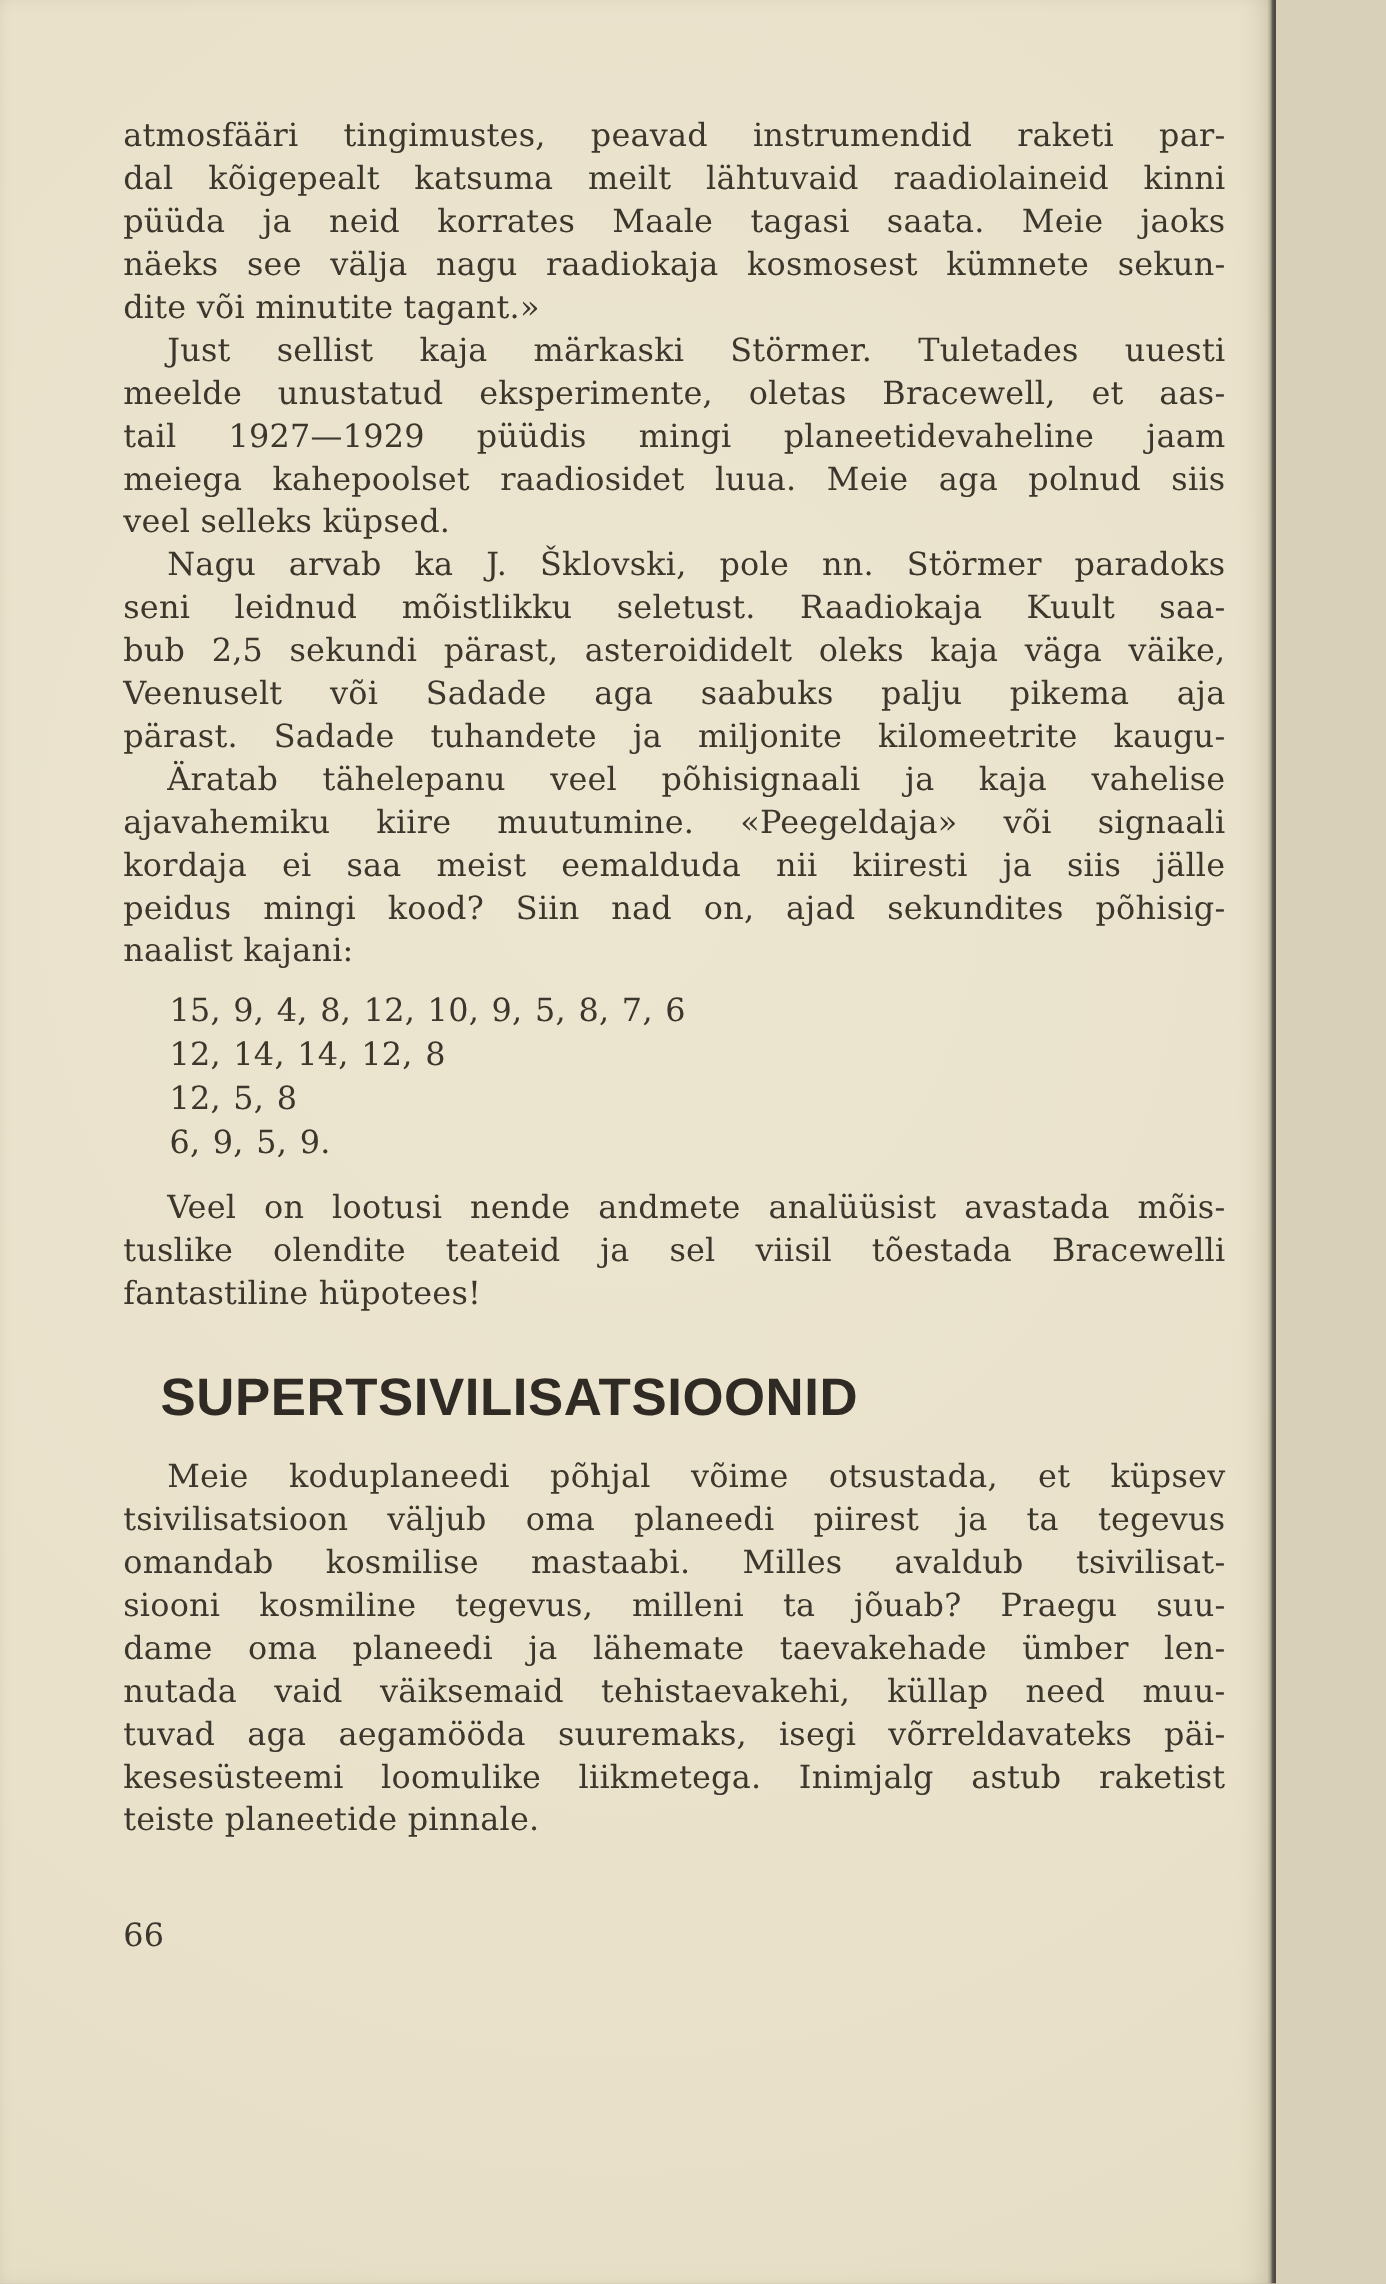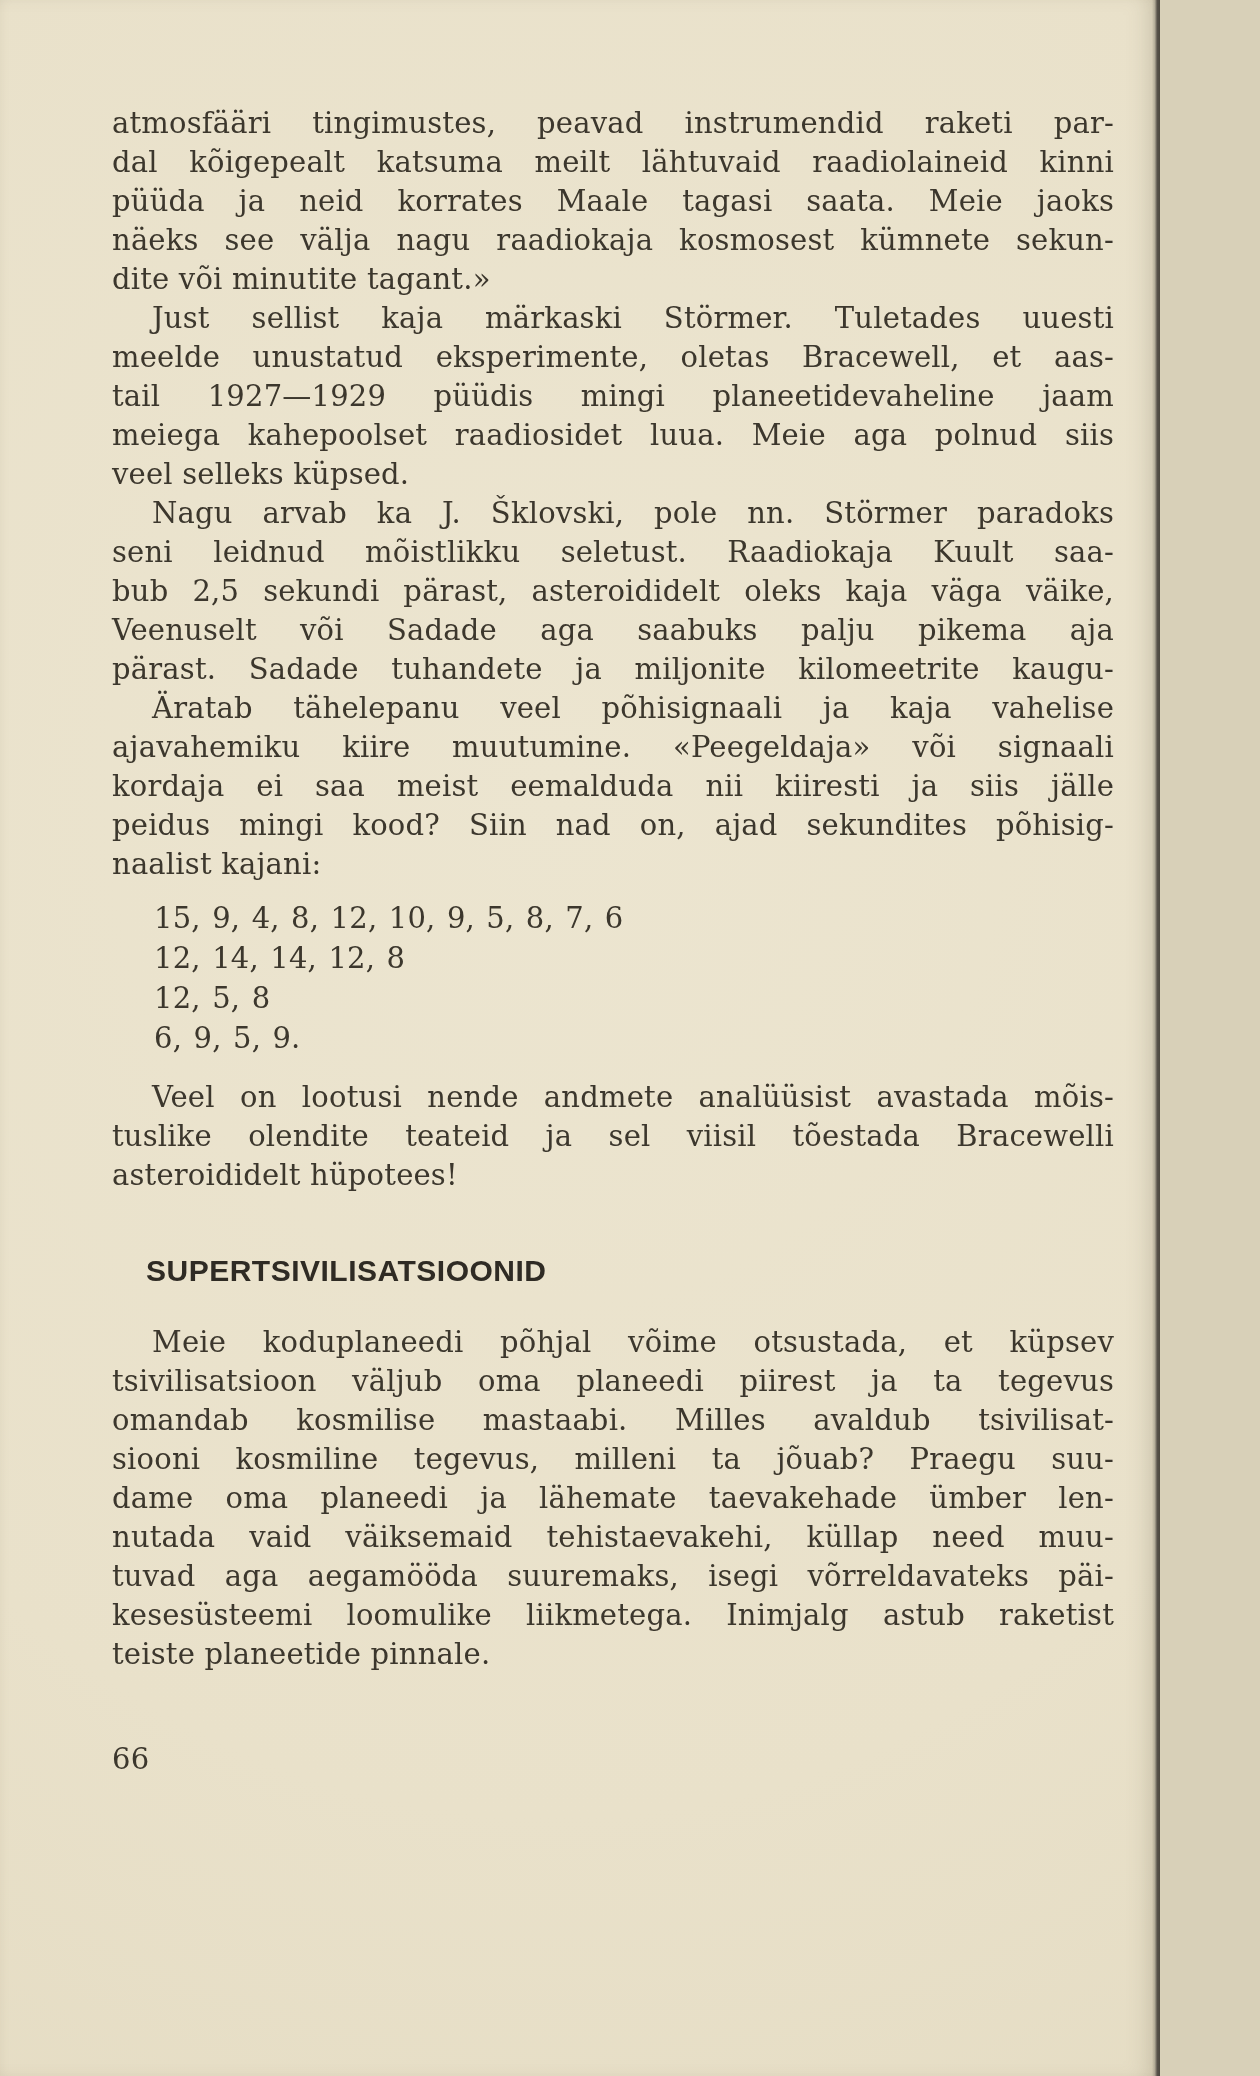--- a/index.html
+++ b/index.html
@@ -45,21 +45,21 @@
   .numbers .line {
     text-align: right;
     text-align-last: left;
     padding-left: 42px;
     word-spacing: 2px;
   }
   .heading {
     margin: 54px 0 30px 34px;
     font-family: "Liberation Sans", sans-serif;
     font-weight: 700;
-    font-size: 30px;
+    font-size: 48px;
     line-height: 44px;
     letter-spacing: 0.5px;
     color: #2f2b24;
   }
   .page-number {
     margin-top: 66px;
     font-size: 29px;
     text-align: left;
     text-align-last: left;
   }
@@ -100,21 +100,21 @@
       </div>
       <div class="para numbers">
         <div class="line">15, 9, 4, 8, 12, 10, 9, 5, 8, 7, 6</div>
         <div class="line">12, 14, 14, 12, 8</div>
         <div class="line">12, 5, 8</div>
         <div class="line last">6, 9, 5, 9.</div>
       </div>
       <div class="para">
         <div class="line indent">Veel on lootusi nende andmete analüüsist avastada mõis-</div>
         <div class="line">tuslike olendite teateid ja sel viisil tõestada Bracewelli</div>
-        <div class="line last">asteroididelt hüpotees!</div>
+        <div class="line last">fantastiline hüpotees!</div>
       </div>
       <h2 class="heading">SUPERTSIVILISATSIOONID</h2>
       <div class="para">
         <div class="line indent">Meie koduplaneedi põhjal võime otsustada, et küpsev</div>
         <div class="line">tsivilisatsioon väljub oma planeedi piirest ja ta tegevus</div>
         <div class="line">omandab kosmilise mastaabi. Milles avaldub tsivilisat-</div>
         <div class="line">siooni kosmiline tegevus, milleni ta jõuab? Praegu suu-</div>
         <div class="line">dame oma planeedi ja lähemate taevakehade ümber len-</div>
         <div class="line">nutada vaid väiksemaid tehistaevakehi, küllap need muu-</div>
         <div class="line">tuvad aga aegamööda suuremaks, isegi võrreldavateks päi-</div>

